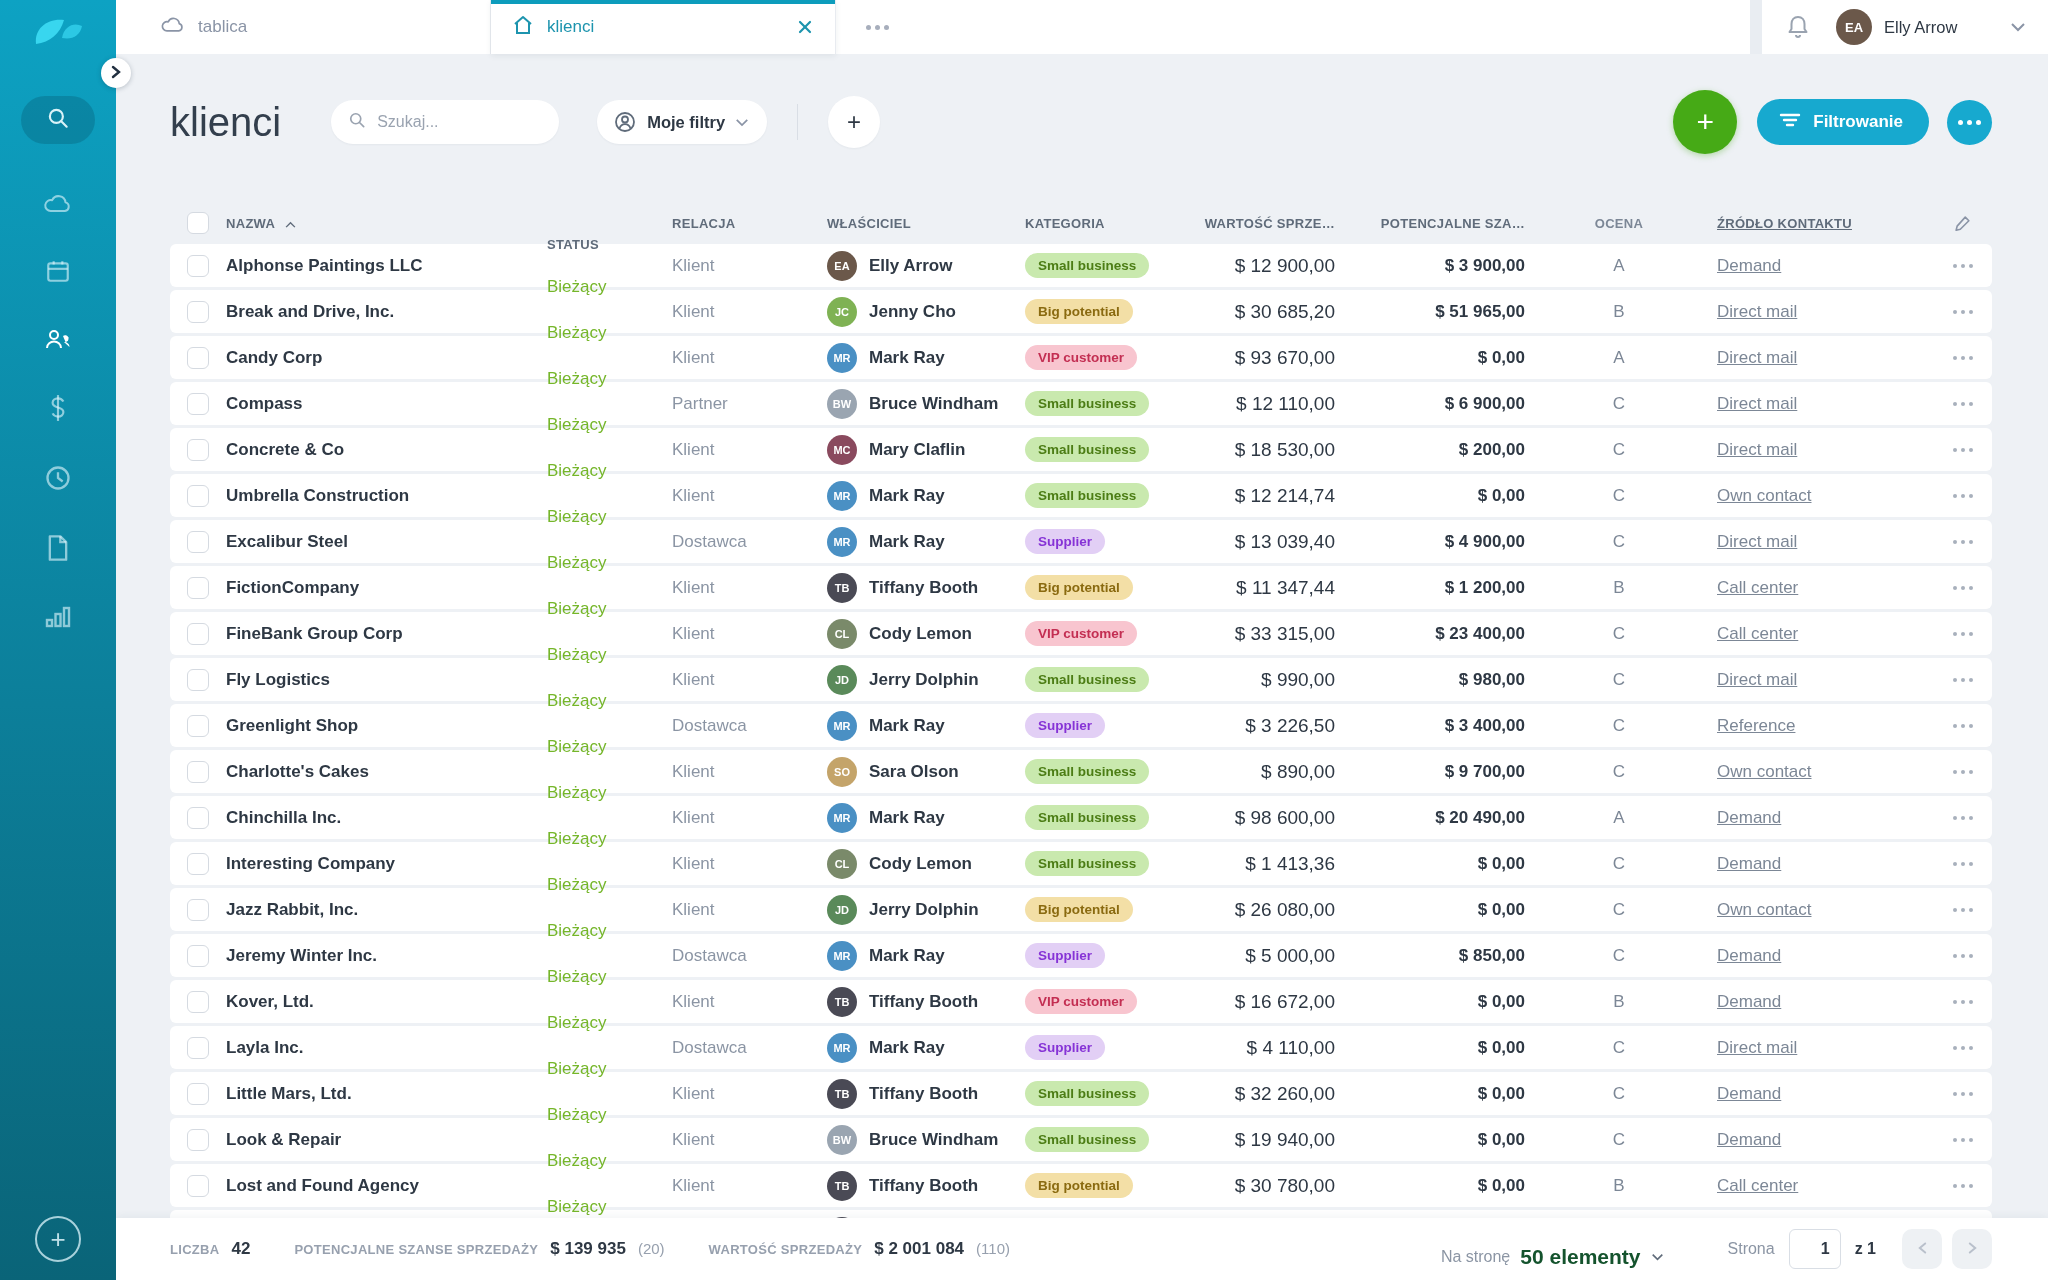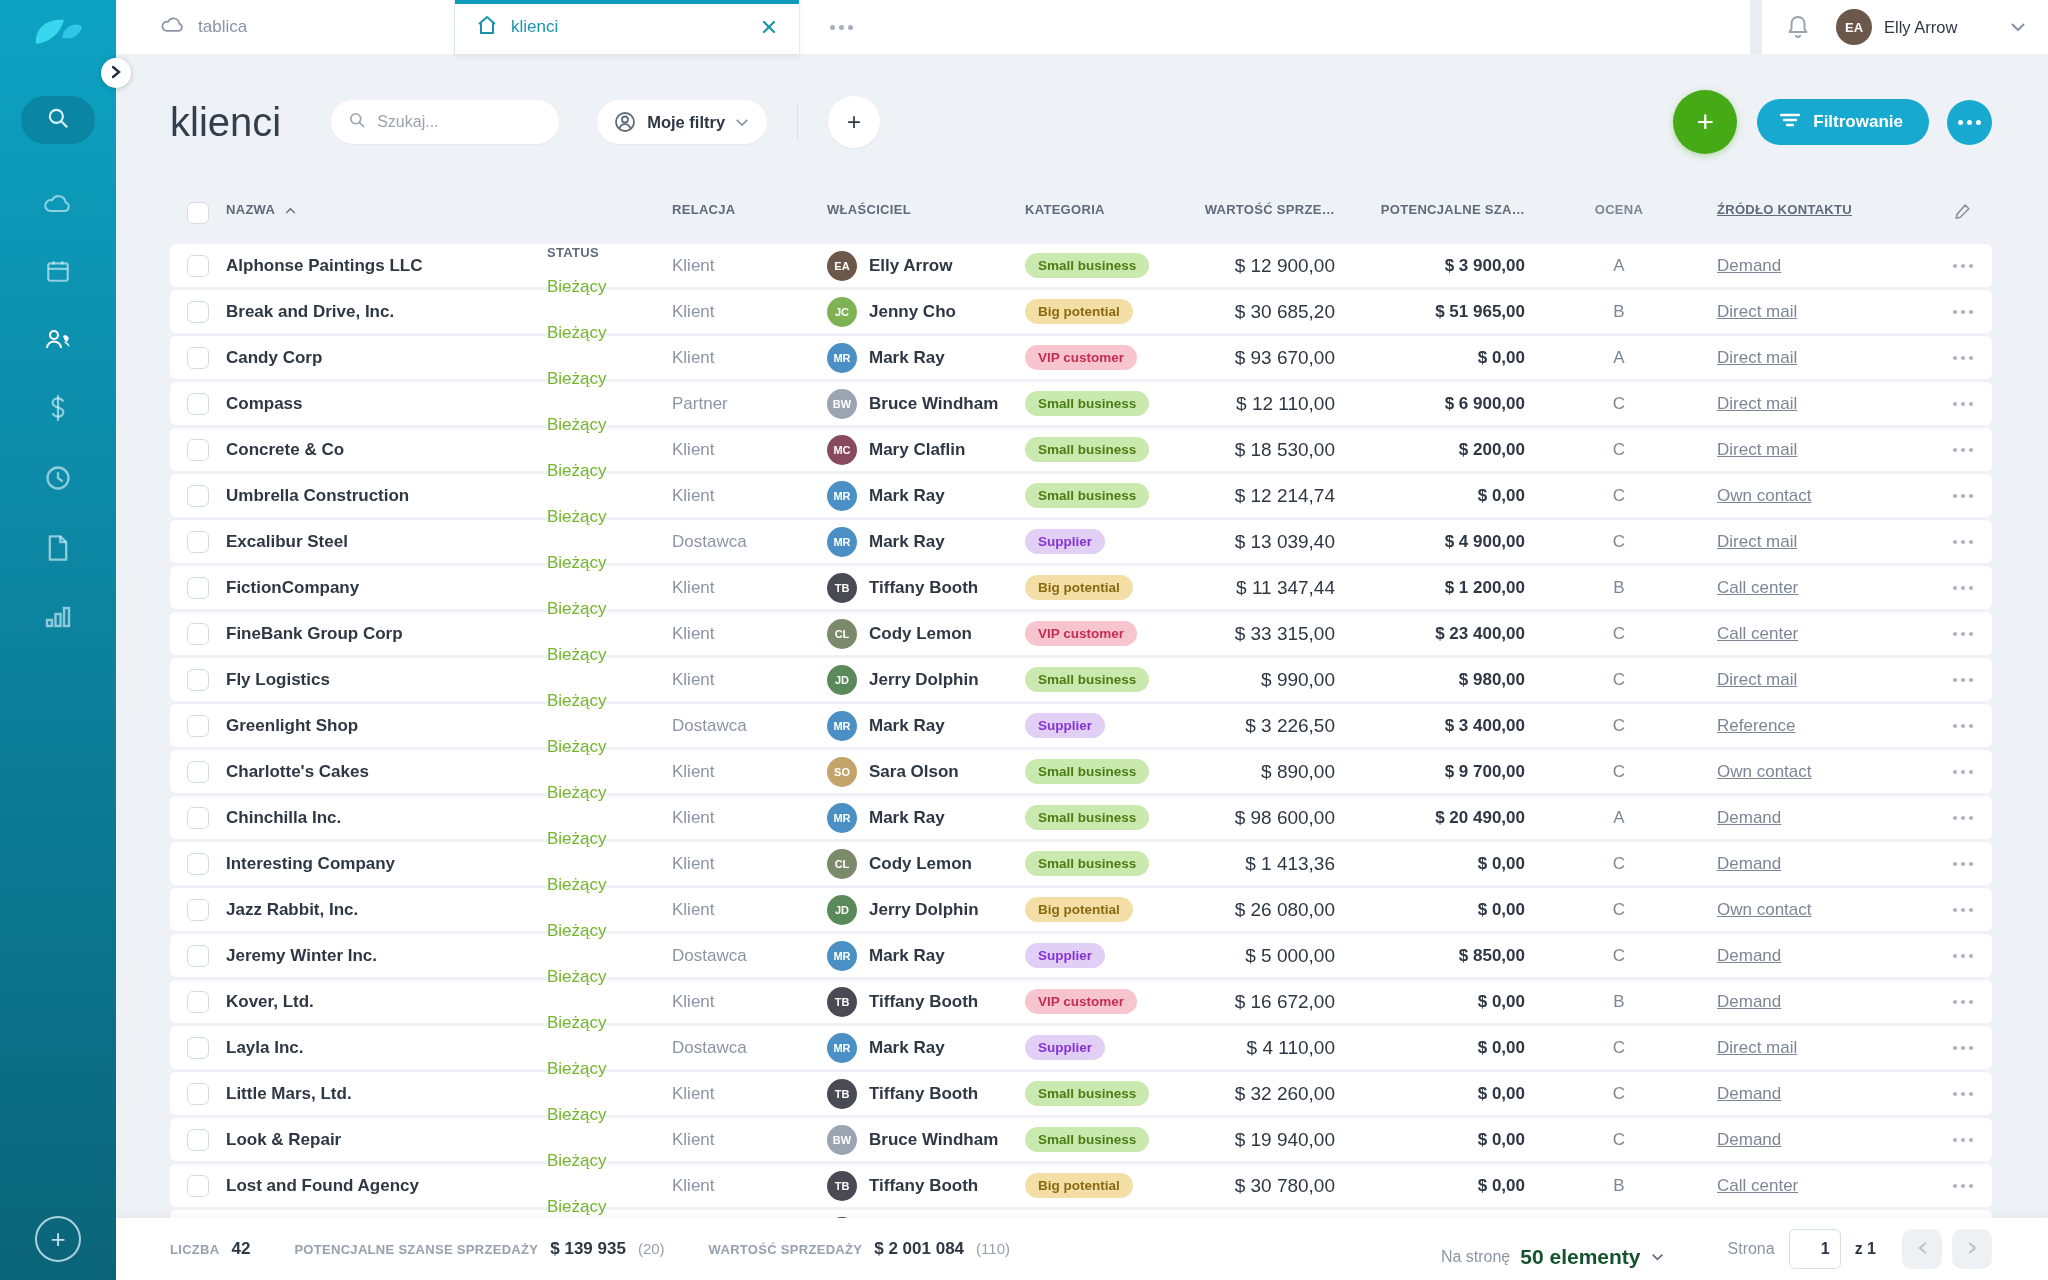--- a/index.html
+++ b/index.html
@@ -17,21 +17,21 @@
   .side-icons { display:flex; flex-direction:column; align-items:center; margin-top:48px; gap:38px; }
   .side-icon { color:rgba(222,246,252,.62); display:flex; cursor:pointer; }
   .side-icon.active { color:#ffffff; }
   .side-plus { margin-top:auto; margin-bottom:18px; width:46px; height:46px; border-radius:50%;
     border:2px solid rgba(222,246,252,.75); color:rgba(222,246,252,.85);
     display:flex; align-items:center; justify-content:center; font-size:26px; font-weight:400; cursor:pointer; }
 
   
   .topbar { position:absolute; left:116px; top:0; right:0; height:54px; background:#fff; display:flex; }
   .tab { display:flex; align-items:center; gap:12px; font-size:17px; color:#8a94a6; cursor:pointer; }
-  .tab-tablica { width:339px; padding-left:44px; border-right:1px solid #e8ebf0; }
+  .tab-tablica { width:375px; padding-left:44px; border-right:1px solid #e8ebf0; }
   .tab-klienci { width:345px; padding-left:20px; color:#1d94ae; background:#fff; position:relative;
     border-right:1px solid #e8ebf0; box-shadow:0 2px 6px rgba(40,60,80,.08); }
   .tab-klienci::before { content:""; position:absolute; left:0; top:0; right:0; height:4px; background:#0d9cbc; }
   .tab-label { white-space:nowrap; }
   .tab-close { margin-left:auto; margin-right:18px; color:#1d94ae; display:flex; padding:4px; cursor:pointer; }
   .tab-overflow { flex:1; display:flex; align-items:center; padding-left:30px; color:#a7aebc; }
   .bar-gap { width:12px; background:#e9edf2; }
   .user-area { width:286px; display:flex; align-items:center; padding:0 22px 0 24px; background:#fff; }
   .bell { color:#9aa3b0; display:flex; cursor:pointer; }
   .user-avatar { width:36px; height:36px; border-radius:50%; background:#6b584a; color:#fff; font-size:13px; font-weight:700;
@@ -67,21 +67,21 @@
     display:flex; align-items:center; justify-content:center; font-size:30px; font-weight:400; cursor:pointer;
     box-shadow:0 2px 6px rgba(70,170,22,.35); }
   .filter-btn { margin-left:20px; height:46px; border-radius:23px; background:#17a9cf; border:none; color:#fff;
     display:flex; align-items:center; gap:12px; padding:0 26px 0 22px; font-size:17px; font-weight:600; cursor:pointer;
     font-family:"Liberation Sans", sans-serif; }
   .more-btn { margin-left:18px; width:45px; height:45px; border-radius:50%; background:#17a9cf; border:none; color:#fff;
     display:flex; align-items:center; justify-content:center; cursor:pointer; }
 
   
   .table { margin:0 56px 0 54px; }
-  .thead { display:flex; align-items:flex-start; height:42px; margin-top:48px;
+  .thead { display:flex; align-items:center; height:42px; margin-top:48px;
     font-size:13px; font-weight:700; color:#5f6b7a; letter-spacing:.3px; }
   .row { display:flex; align-items:center; height:43px; background:#fff; border-radius:6px; margin-bottom:3px; cursor:pointer; }
   .cell-check { flex:0 0 56px; display:flex; justify-content:center; }
   .cell-name { flex:0 0 321px; font-weight:700; font-size:17px; color:#2e3844; }
   .cell-status { flex:0 0 125px; font-size:17px; font-weight:500; color:#75b62a;margin-top:43px; }
   .cell-rel { flex:0 0 155px; font-size:17px; color:#8b95a4; }
   .cell-owner { flex:0 0 198px; display:flex; align-items:center; font-size:17px; font-weight:600; color:#2e3844; }
   .cell-cat { flex:0 0 150px; }
   .cell-val { flex:0 0 160px; text-align:right; font-size:19px; font-weight:400; color:#2e3844; }
   .cell-pot { flex:0 0 190px; text-align:right; font-size:17px; font-weight:700; color:#2e3844; }

